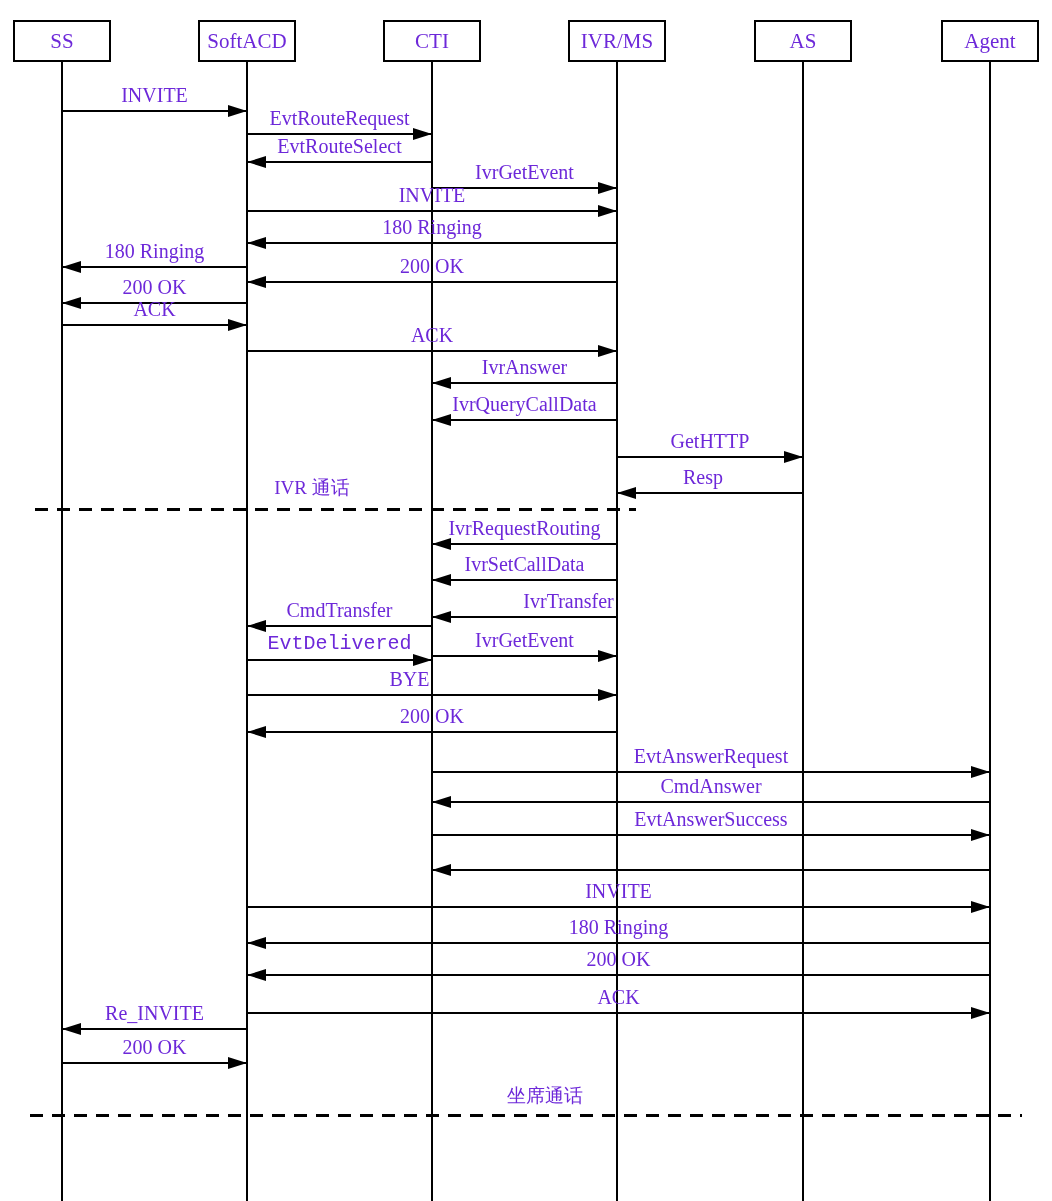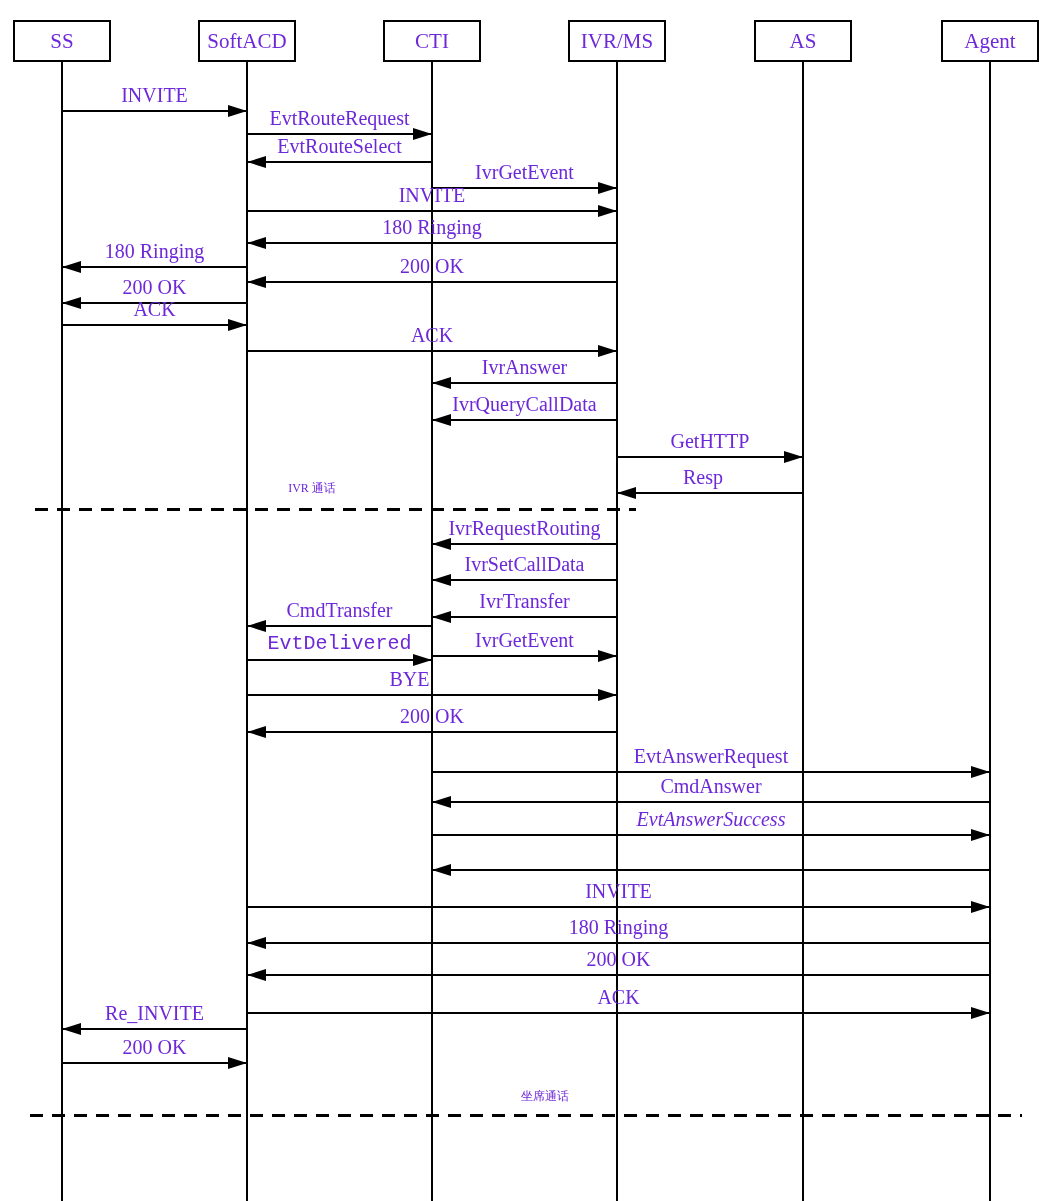--- a/index.html
+++ b/index.html
@@ -72,21 +72,21 @@
   }
   .separator-line {
     position: absolute;
     height: 3px;
     background-image: repeating-linear-gradient(90deg, #000 0px, #000 13px, transparent 13px, transparent 22px);
     z-index: 2;
   }
   .separator-label {
     position: absolute;
     transform: translate(-50%, -50%);
-    font-size: 12px;
+    font-size: 19px;
     white-space: nowrap;
     z-index: 2;
   }
 </style>
 </head>
 <body>
 
 <div id="canvas">
     <div class="lifeline" style="left: 61px;"></div>
     <div class="p-box" style="left: 13px;">
@@ -158,21 +158,21 @@
     <div class="msg-head left" style="top: 487px; left: 617px;"></div>
     <div class="msg-label" style="left: 617px; width: 172px; top: 466px;">Resp</div>
     <div class="msg-line" style="left: 432px; top: 543px; width: 185px;"></div>
     <div class="msg-head left" style="top: 538px; left: 432px;"></div>
     <div class="msg-label" style="left: 432px; width: 185px; top: 517px;">IvrRequestRouting</div>
     <div class="msg-line" style="left: 432px; top: 579px; width: 185px;"></div>
     <div class="msg-head left" style="top: 574px; left: 432px;"></div>
     <div class="msg-label" style="left: 432px; width: 185px; top: 553px;">IvrSetCallData</div>
     <div class="msg-line" style="left: 432px; top: 616px; width: 185px;"></div>
     <div class="msg-head left" style="top: 611px; left: 432px;"></div>
-    <div class="msg-label" style="left: 432px; width: 185px; top: 590px;">IvrTransfer</div>
+    <div class="msg-label" style="left: 432px; width: 185px; top: 590px; padding-left: 44px;">IvrTransfer</div>
     <div class="msg-line" style="left: 247px; top: 625px; width: 185px;"></div>
     <div class="msg-head left" style="top: 620px; left: 247px;"></div>
     <div class="msg-label" style="left: 247px; width: 185px; top: 599px;">CmdTransfer</div>
     <div class="msg-line" style="left: 432px; top: 655px; width: 185px;"></div>
     <div class="msg-head right" style="top: 650px; left: 598px;"></div>
     <div class="msg-label" style="left: 432px; width: 185px; top: 629px;">IvrGetEvent</div>
     <div class="msg-line" style="left: 247px; top: 659px; width: 185px;"></div>
     <div class="msg-head right" style="top: 654px; left: 413px;"></div>
     <div class="msg-label" style="left: 247px; width: 185px; top: 633px; font-family: Liberation Mono, monospace;">EvtDelivered</div>
     <div class="msg-line" style="left: 247px; top: 694px; width: 370px;"></div>
@@ -182,21 +182,21 @@
     <div class="msg-head left" style="top: 726px; left: 247px;"></div>
     <div class="msg-label" style="left: 247px; width: 370px; top: 705px;">200 OK</div>
     <div class="msg-line" style="left: 432px; top: 771px; width: 558px;"></div>
     <div class="msg-head right" style="top: 766px; left: 971px;"></div>
     <div class="msg-label" style="left: 432px; width: 558px; top: 745px;">EvtAnswerRequest</div>
     <div class="msg-line" style="left: 432px; top: 801px; width: 558px;"></div>
     <div class="msg-head left" style="top: 796px; left: 432px;"></div>
     <div class="msg-label" style="left: 432px; width: 558px; top: 775px;">CmdAnswer</div>
     <div class="msg-line" style="left: 432px; top: 834px; width: 558px;"></div>
     <div class="msg-head right" style="top: 829px; left: 971px;"></div>
-    <div class="msg-label" style="left: 432px; width: 558px; top: 808px; font-style: italic;">EvtAnswerSuccess</div>
+    <div class="msg-label" style="left: 432px; width: 558px; top: 808px;">EvtAnswerSuccess</div>
     <div class="msg-line" style="left: 432px; top: 869px; width: 558px;"></div>
     <div class="msg-head left" style="top: 864px; left: 432px;"></div>
     <div class="msg-line" style="left: 247px; top: 906px; width: 743px;"></div>
     <div class="msg-head right" style="top: 901px; left: 971px;"></div>
     <div class="msg-label" style="left: 247px; width: 743px; top: 880px;">INVITE</div>
     <div class="msg-line" style="left: 247px; top: 942px; width: 743px;"></div>
     <div class="msg-head left" style="top: 937px; left: 247px;"></div>
     <div class="msg-label" style="left: 247px; width: 743px; top: 916px;">180 Ringing</div>
     <div class="msg-line" style="left: 247px; top: 974px; width: 743px;"></div>
     <div class="msg-head left" style="top: 969px; left: 247px;"></div>

